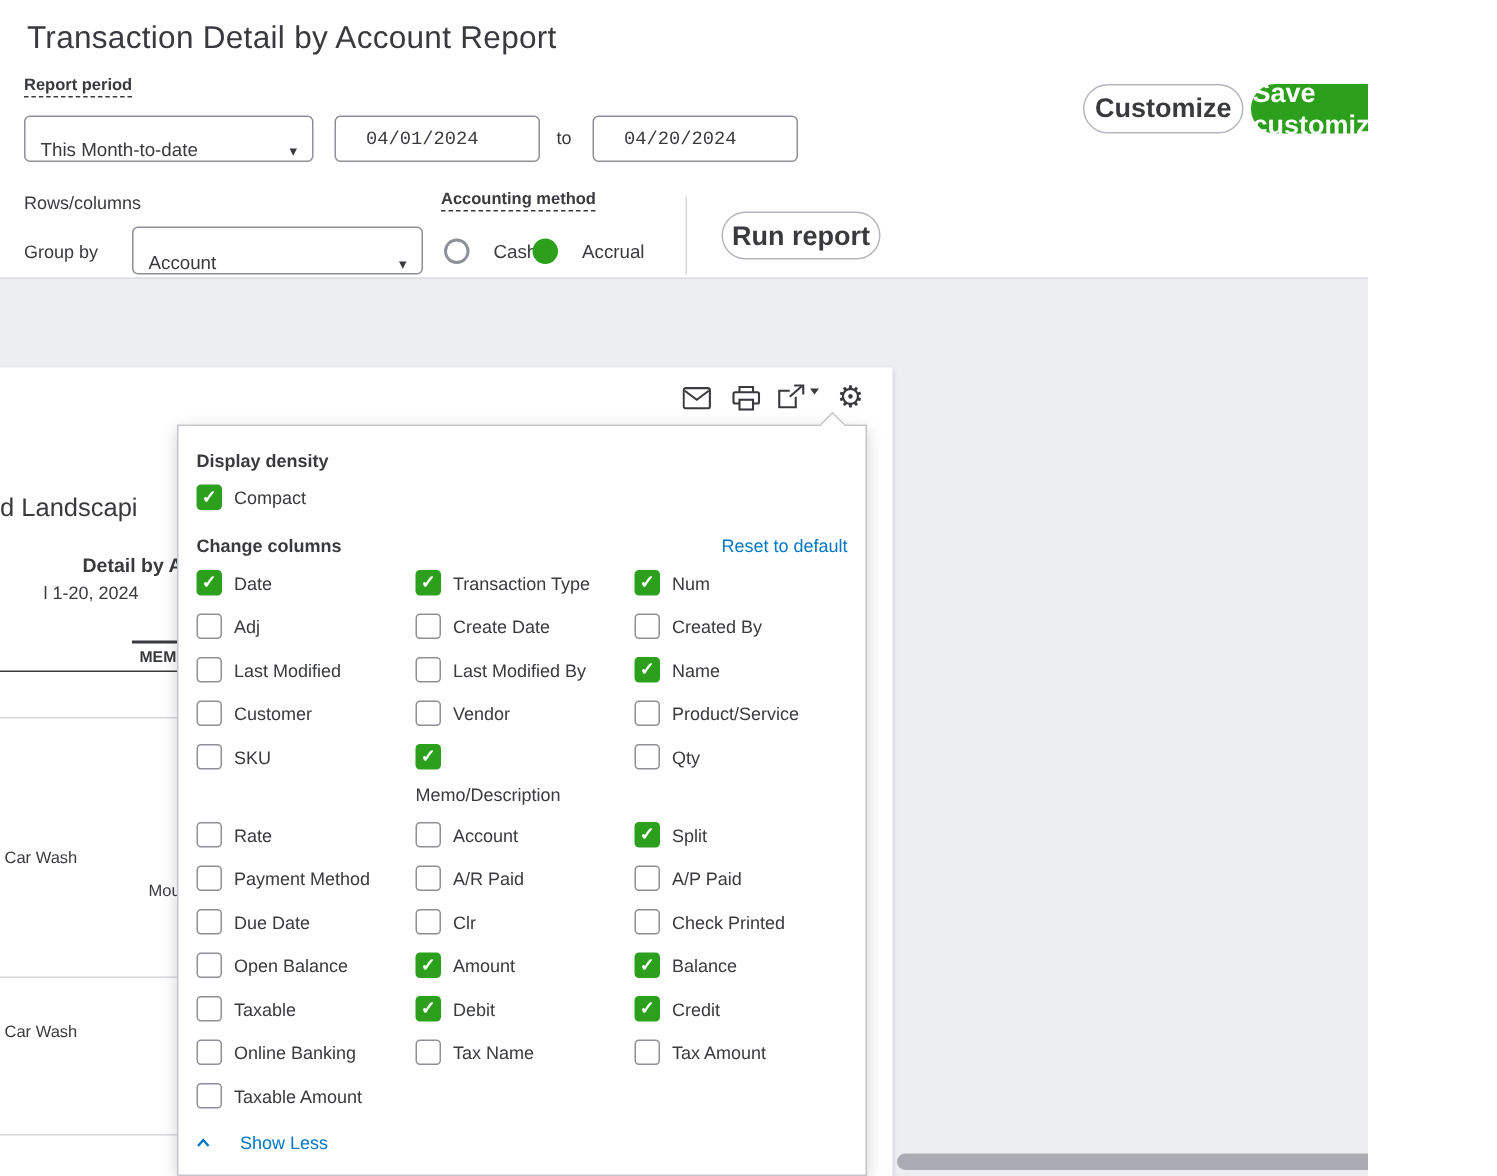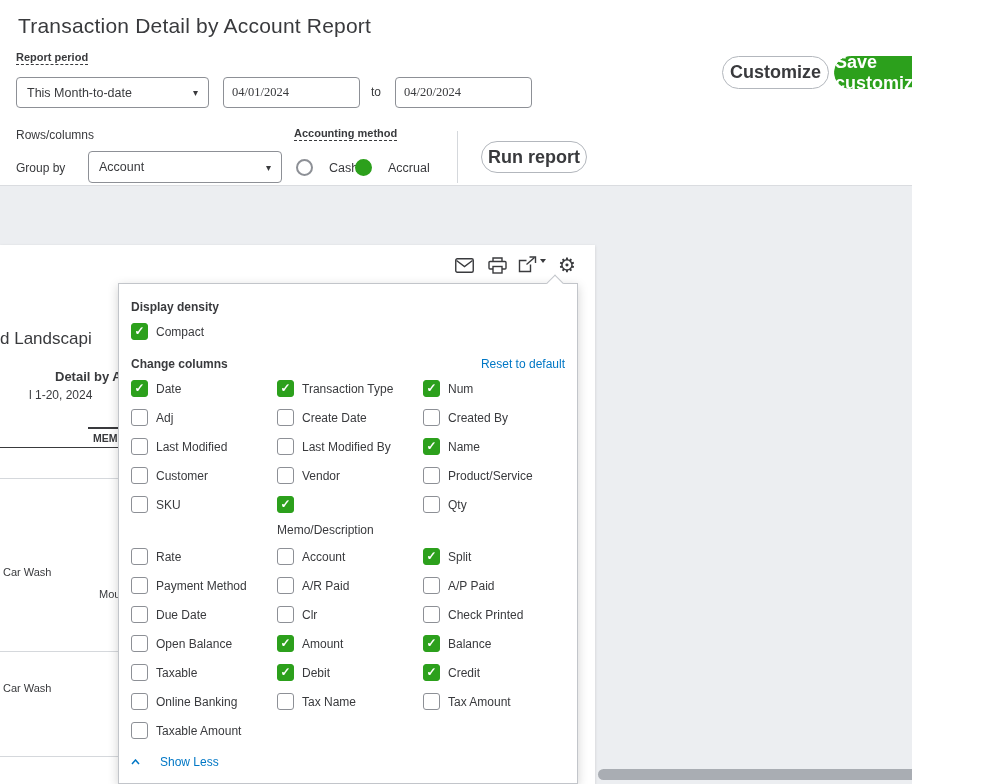--- a/index.html
+++ b/index.html
@@ -4,24 +4,24 @@
 <style>
   * { margin:0; padding:0; box-sizing:border-box; }
   body { font-family:"Liberation Sans", sans-serif; color:#393a3d; background:#fff; }
   .frame { position:relative; width:912px; height:784px; overflow:hidden; background:#fff; font-size:12px; }
 
   .page-title { position:absolute; left:18px; top:14px; font-size:21px; font-weight:500; letter-spacing:.2px; }
   .hint-label { position:absolute; font-size:11px; font-weight:700; border-bottom:1px dashed #393a3d; padding-bottom:1px; }
   .lbl { position:absolute; font-size:12px; }
 
   .select { position:absolute; height:31px; background:#fff; border:1px solid #8d9096; border-radius:4px;
-            display:flex; align-items:center; padding:0 10px; font-size:12.5px; cursor:pointer; }
+            display:flex; align-items:flex-end; padding:0 10px; font-size:12.5px; cursor:pointer; }
   .select .chev { margin-left:auto; font-size:10px; }
-  .text-input { position:absolute; height:31px; border:1px solid #8d9096; border-radius:4px; padding:0 8px;
-            font-size:12.5px; font-family:Liberation Serif, serif; color:#393a3d; background:#fff; }
+  .text-input { position:absolute; height:31px; border:1px solid #8d9096; border-radius:4px; padding:0 20px;
+            font-size:12.5px; font-family:Liberation Mono, monospace; color:#393a3d; background:#fff; }
 
   .pill { position:absolute; border-radius:17px; display:flex; align-items:center; justify-content:center;
           font-size:18px; font-weight:600; cursor:pointer; }
   .pill.outline { background:#fff; border:1px solid #b3b7bd; color:#393a3d; }
   .pill.green { background:#2ca01c; border:1px solid #2ca01c; color:#fff; }
 
   .radio-row { position:absolute; display:flex; align-items:center; gap:16px; cursor:pointer; font-size:12.5px; }
   .radio { width:17px; height:17px; border-radius:50%; border:2px solid #8d9096; background:#fff; flex:0 0 17px; }
   .radio.sel { border-color:#2ca01c; background:#2ca01c; }
   .vdiv { position:absolute; width:1px; background:#d5d8dc; }

